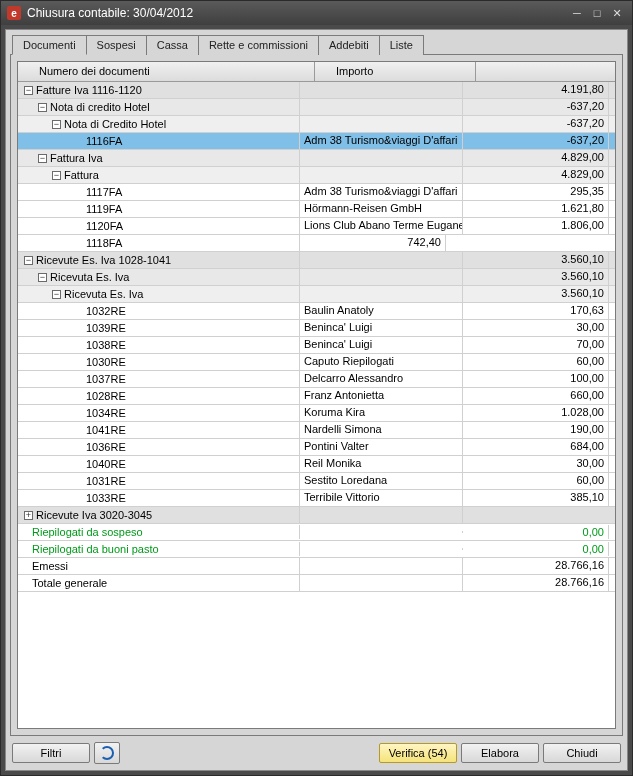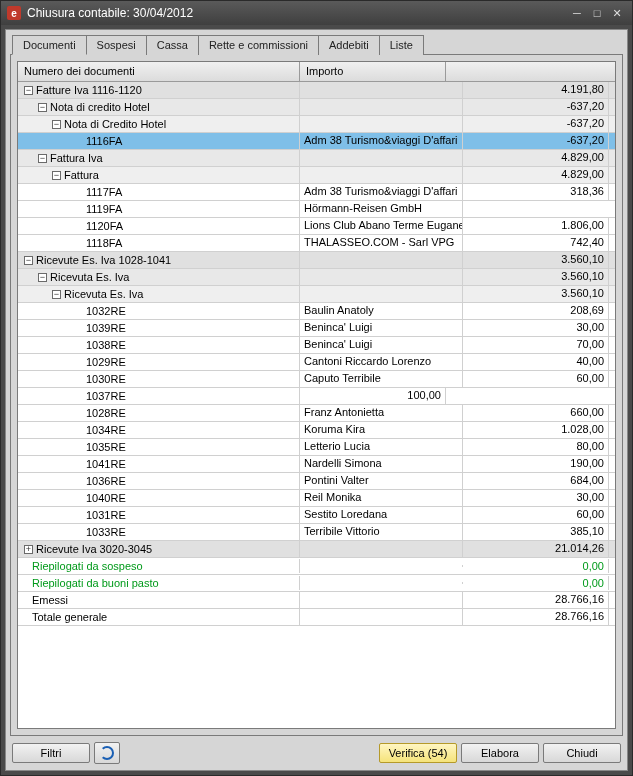--- a/index.html
+++ b/index.html
@@ -94,20 +94,21 @@
     display: flex;
     background: linear-gradient(#f0f0f0,#dcdcdc);
     border-bottom: 1px solid #9a9a9a;
     height: 20px;
     font-size: 11px;
     color: #000;
   }
   .grid-header .hcell {
     border-right: 1px solid #9a9a9a;
     padding: 3px 6px;
+    margin-left: 15px;
   }
   .grid-body {
     flex: 1;
     overflow-y: auto;
     background: #fff;
   }
   .row {
     display: flex;
     height: 17px;
     border-bottom: 1px solid #d0d0d0;
@@ -265,46 +266,46 @@
               <div class="cell w-int"></div>
               <div class="cell c-imp w-imp">4.829,00</div>
             </div>
             <div class="row leaf">
               <div class="cell c-doc w-doc">
                 <span class="indent" style="width: 44px;"></span>
                 <span class="indent" style="width: 20px;"></span>
                 <span>1117FA</span>
               </div>
               <div class="cell w-int">Adm 38 Turismo&amp;viaggi D'affari</div>
-              <div class="cell c-imp w-imp">318,36</div>
+              <div class="cell c-imp w-imp">295,35</div>
             </div>
             <div class="row leaf">
               <div class="cell c-doc w-doc">
                 <span class="indent" style="width: 44px;"></span>
                 <span class="indent" style="width: 20px;"></span>
                 <span>1119FA</span>
               </div>
               <div class="cell w-int">Hörmann-Reisen GmbH</div>
+              <div class="cell c-imp w-imp">1.621,80</div>
             </div>
             <div class="row leaf">
               <div class="cell c-doc w-doc">
                 <span class="indent" style="width: 44px;"></span>
                 <span class="indent" style="width: 20px;"></span>
                 <span>1120FA</span>
               </div>
               <div class="cell w-int">Lions Club Abano Terme Euganee</div>
               <div class="cell c-imp w-imp">1.806,00</div>
             </div>
             <div class="row leaf">
               <div class="cell c-doc w-doc">
                 <span class="indent" style="width: 44px;"></span>
                 <span class="indent" style="width: 20px;"></span>
                 <span>1118FA</span>
               </div>
-              <div class="cell w-int">THALASSEO.COM - Sarl VPG</div>
               <div class="cell c-imp w-imp">742,40</div>
             </div>
             <div class="row group1">
               <div class="cell c-doc w-doc">
                 <span class="indent" style="width: 2px;"></span>
                 <span class="tree-toggle">−</span>
                 <span>Ricevute Es. Iva 1028-1041</span>
               </div>
               <div class="cell w-int"></div>
               <div class="cell c-imp w-imp">3.560,10</div>
@@ -327,21 +328,21 @@
               <div class="cell w-int"></div>
               <div class="cell c-imp w-imp">3.560,10</div>
             </div>
             <div class="row leaf">
               <div class="cell c-doc w-doc">
                 <span class="indent" style="width: 44px;"></span>
                 <span class="indent" style="width: 20px;"></span>
                 <span>1032RE</span>
               </div>
               <div class="cell w-int">Baulin Anatoly</div>
-              <div class="cell c-imp w-imp">208,69</div>
+              <div class="cell c-imp w-imp">170,63</div>
             </div>
             <div class="row leaf">
               <div class="cell c-doc w-doc">
                 <span class="indent" style="width: 44px;"></span>
                 <span class="indent" style="width: 20px;"></span>
                 <span>1039RE</span>
               </div>
               <div class="cell w-int">Beninca' Luigi</div>
               <div class="cell c-imp w-imp">30,00</div>
             </div>
@@ -351,68 +352,51 @@
                 <span class="indent" style="width: 20px;"></span>
                 <span>1038RE</span>
               </div>
               <div class="cell w-int">Beninca' Luigi</div>
               <div class="cell c-imp w-imp">70,00</div>
             </div>
             <div class="row leaf">
               <div class="cell c-doc w-doc">
                 <span class="indent" style="width: 44px;"></span>
                 <span class="indent" style="width: 20px;"></span>
-                <span>1029RE</span>
-              </div>
-              <div class="cell w-int">Cantoni Riccardo Lorenzo</div>
-              <div class="cell c-imp w-imp">40,00</div>
-            </div>
-            <div class="row leaf">
-              <div class="cell c-doc w-doc">
-                <span class="indent" style="width: 44px;"></span>
-                <span class="indent" style="width: 20px;"></span>
                 <span>1030RE</span>
               </div>
-              <div class="cell w-int">Caputo Terribile</div>
+              <div class="cell w-int">Caputo Riepilogati</div>
               <div class="cell c-imp w-imp">60,00</div>
             </div>
             <div class="row leaf">
               <div class="cell c-doc w-doc">
                 <span class="indent" style="width: 44px;"></span>
                 <span class="indent" style="width: 20px;"></span>
                 <span>1037RE</span>
               </div>
+              <div class="cell w-int">Delcarro Alessandro</div>
               <div class="cell c-imp w-imp">100,00</div>
             </div>
             <div class="row leaf">
               <div class="cell c-doc w-doc">
                 <span class="indent" style="width: 44px;"></span>
                 <span class="indent" style="width: 20px;"></span>
                 <span>1028RE</span>
               </div>
               <div class="cell w-int">Franz Antonietta</div>
               <div class="cell c-imp w-imp">660,00</div>
             </div>
             <div class="row leaf">
               <div class="cell c-doc w-doc">
                 <span class="indent" style="width: 44px;"></span>
                 <span class="indent" style="width: 20px;"></span>
                 <span>1034RE</span>
               </div>
               <div class="cell w-int">Koruma Kira</div>
               <div class="cell c-imp w-imp">1.028,00</div>
-            </div>
-            <div class="row leaf">
-              <div class="cell c-doc w-doc">
-                <span class="indent" style="width: 44px;"></span>
-                <span class="indent" style="width: 20px;"></span>
-                <span>1035RE</span>
-              </div>
-              <div class="cell w-int">Letterio Lucia</div>
-              <div class="cell c-imp w-imp">80,00</div>
             </div>
             <div class="row leaf">
               <div class="cell c-doc w-doc">
                 <span class="indent" style="width: 44px;"></span>
                 <span class="indent" style="width: 20px;"></span>
                 <span>1041RE</span>
               </div>
               <div class="cell w-int">Nardelli Simona</div>
               <div class="cell c-imp w-imp">190,00</div>
             </div>
@@ -452,21 +436,20 @@
               <div class="cell w-int">Terribile Vittorio</div>
               <div class="cell c-imp w-imp">385,10</div>
             </div>
             <div class="row group1">
               <div class="cell c-doc w-doc">
                 <span class="indent" style="width: 2px;"></span>
                 <span class="tree-toggle">+</span>
                 <span>Ricevute Iva 3020-3045</span>
               </div>
               <div class="cell w-int"></div>
-              <div class="cell c-imp w-imp">21.014,26</div>
             </div>
             <div class="row leaf green">
               <div class="cell c-doc w-doc">
                 <span class="indent" style="width: 10px;"></span>
                 <span>Riepilogati da sospeso</span>
               </div>
               <div class="cell w-int"></div>
               <div class="cell c-imp w-imp">0,00</div>
             </div>
             <div class="row leaf green">

